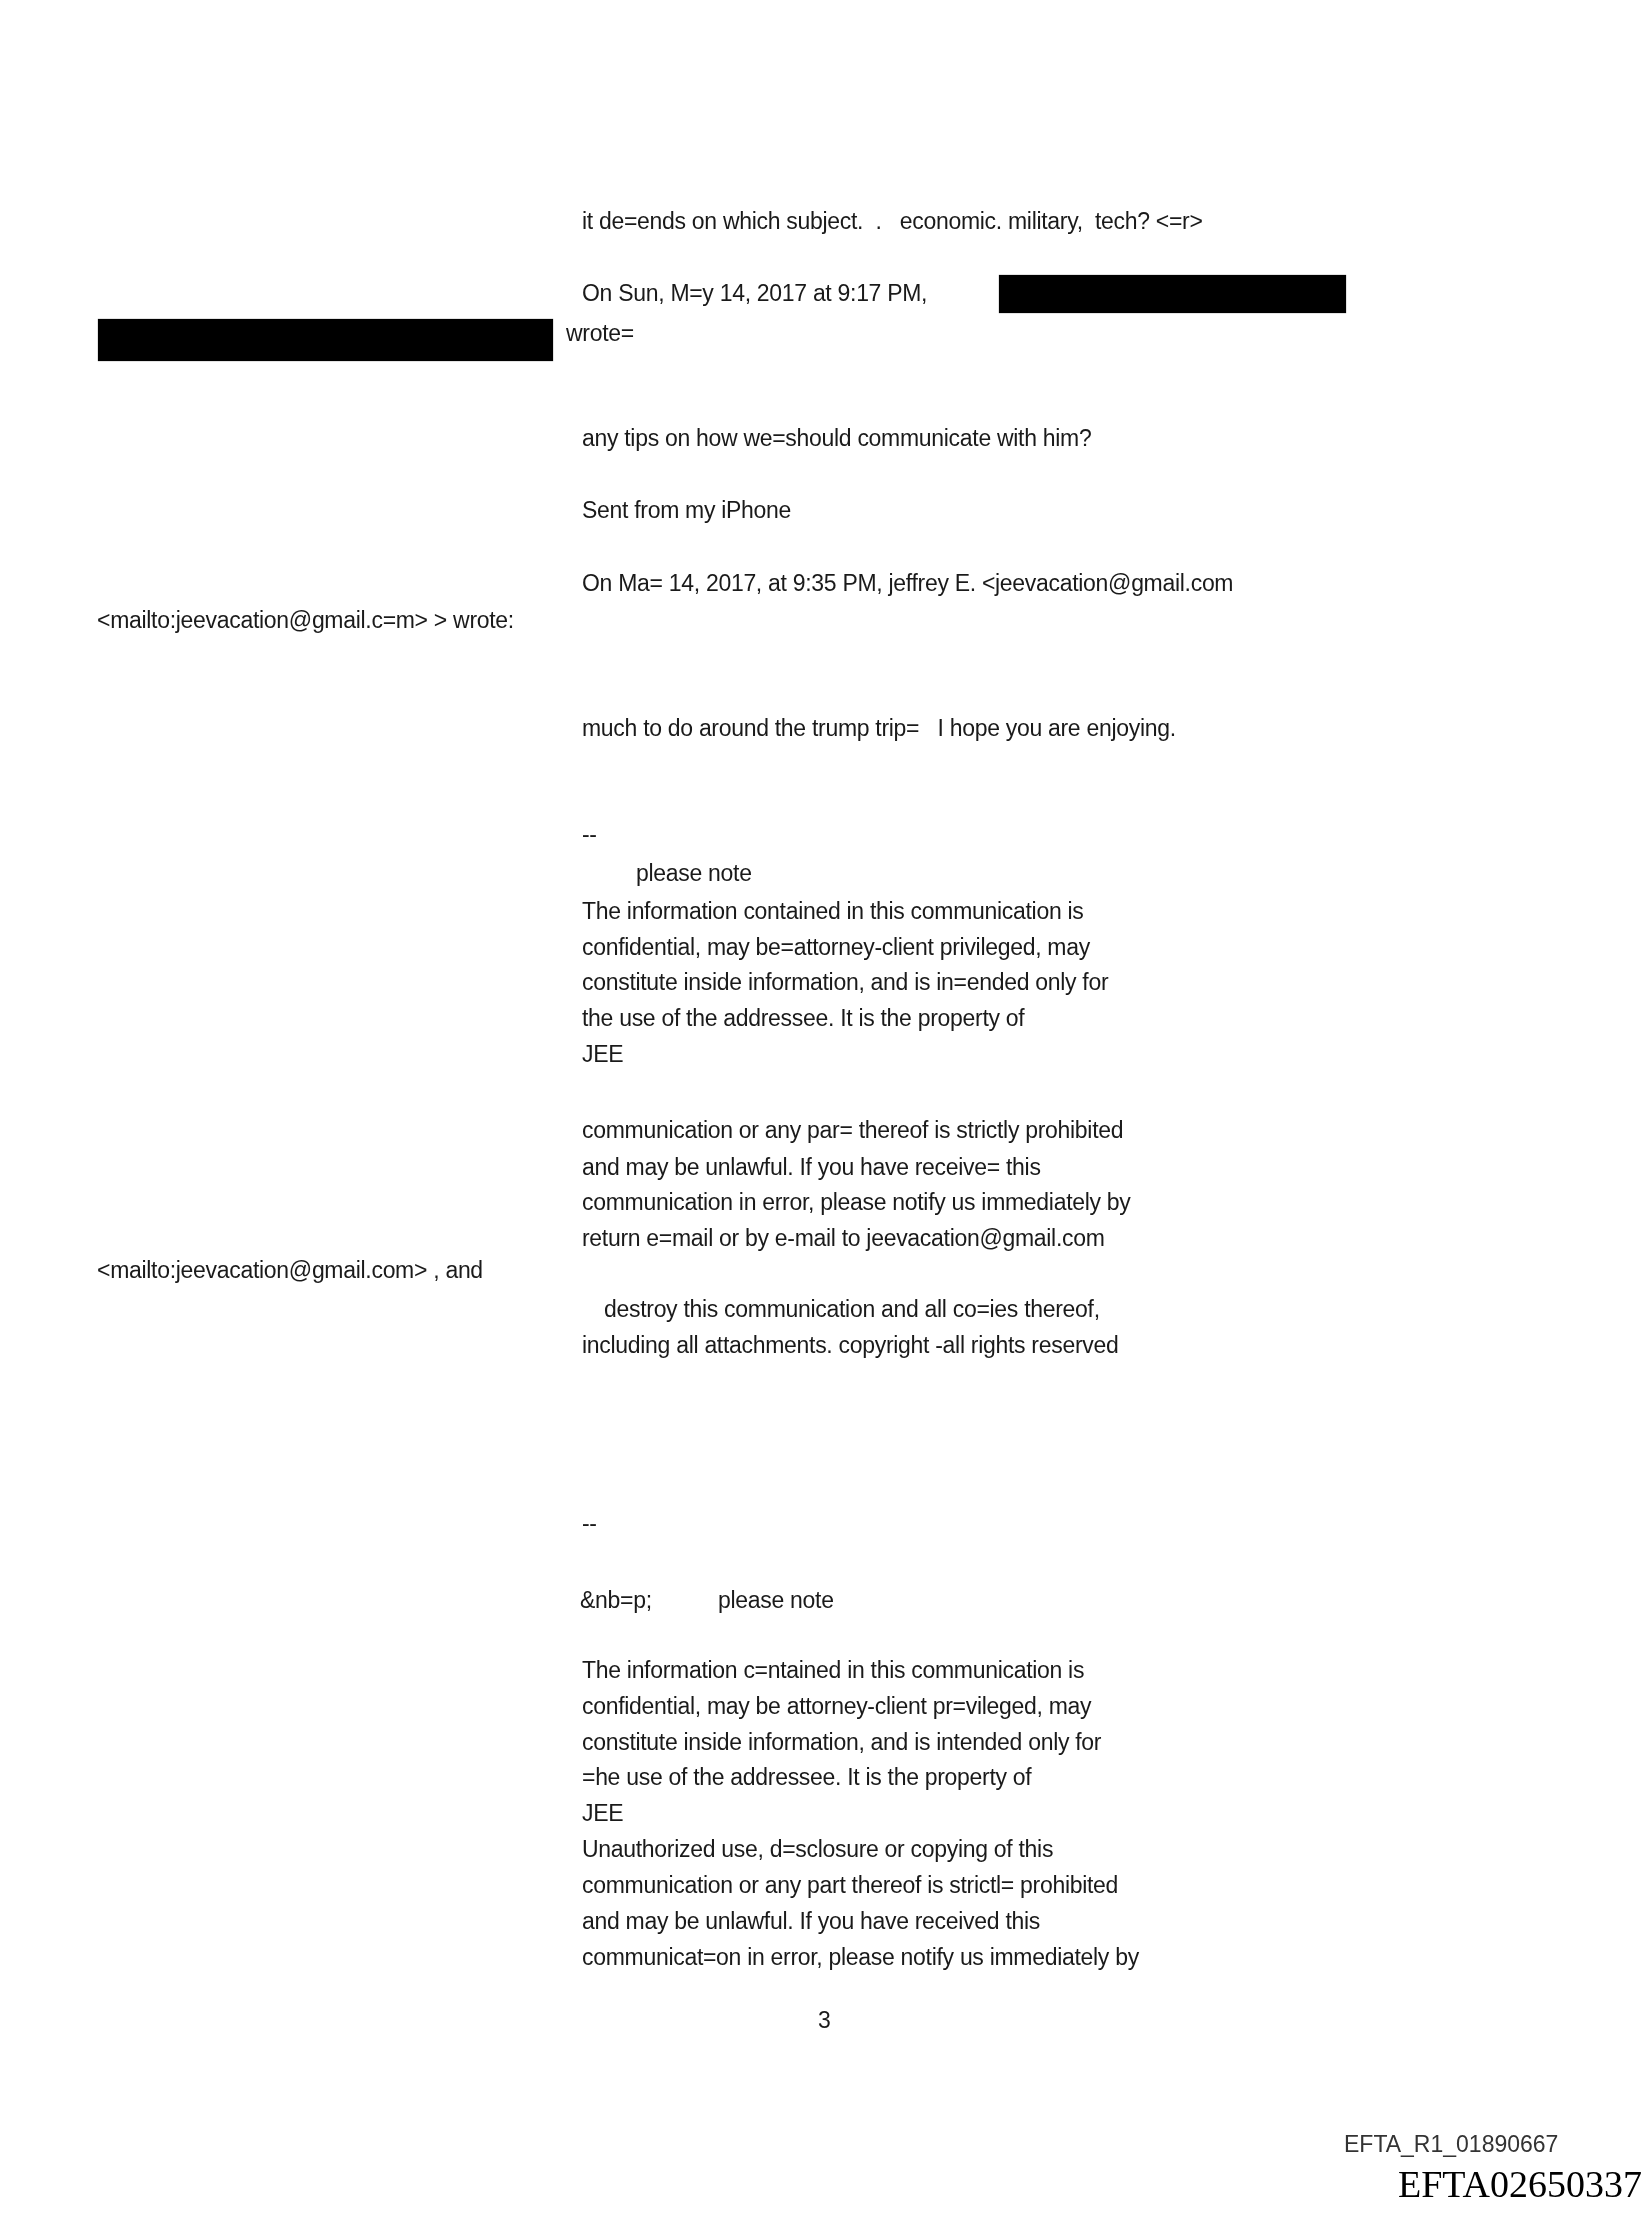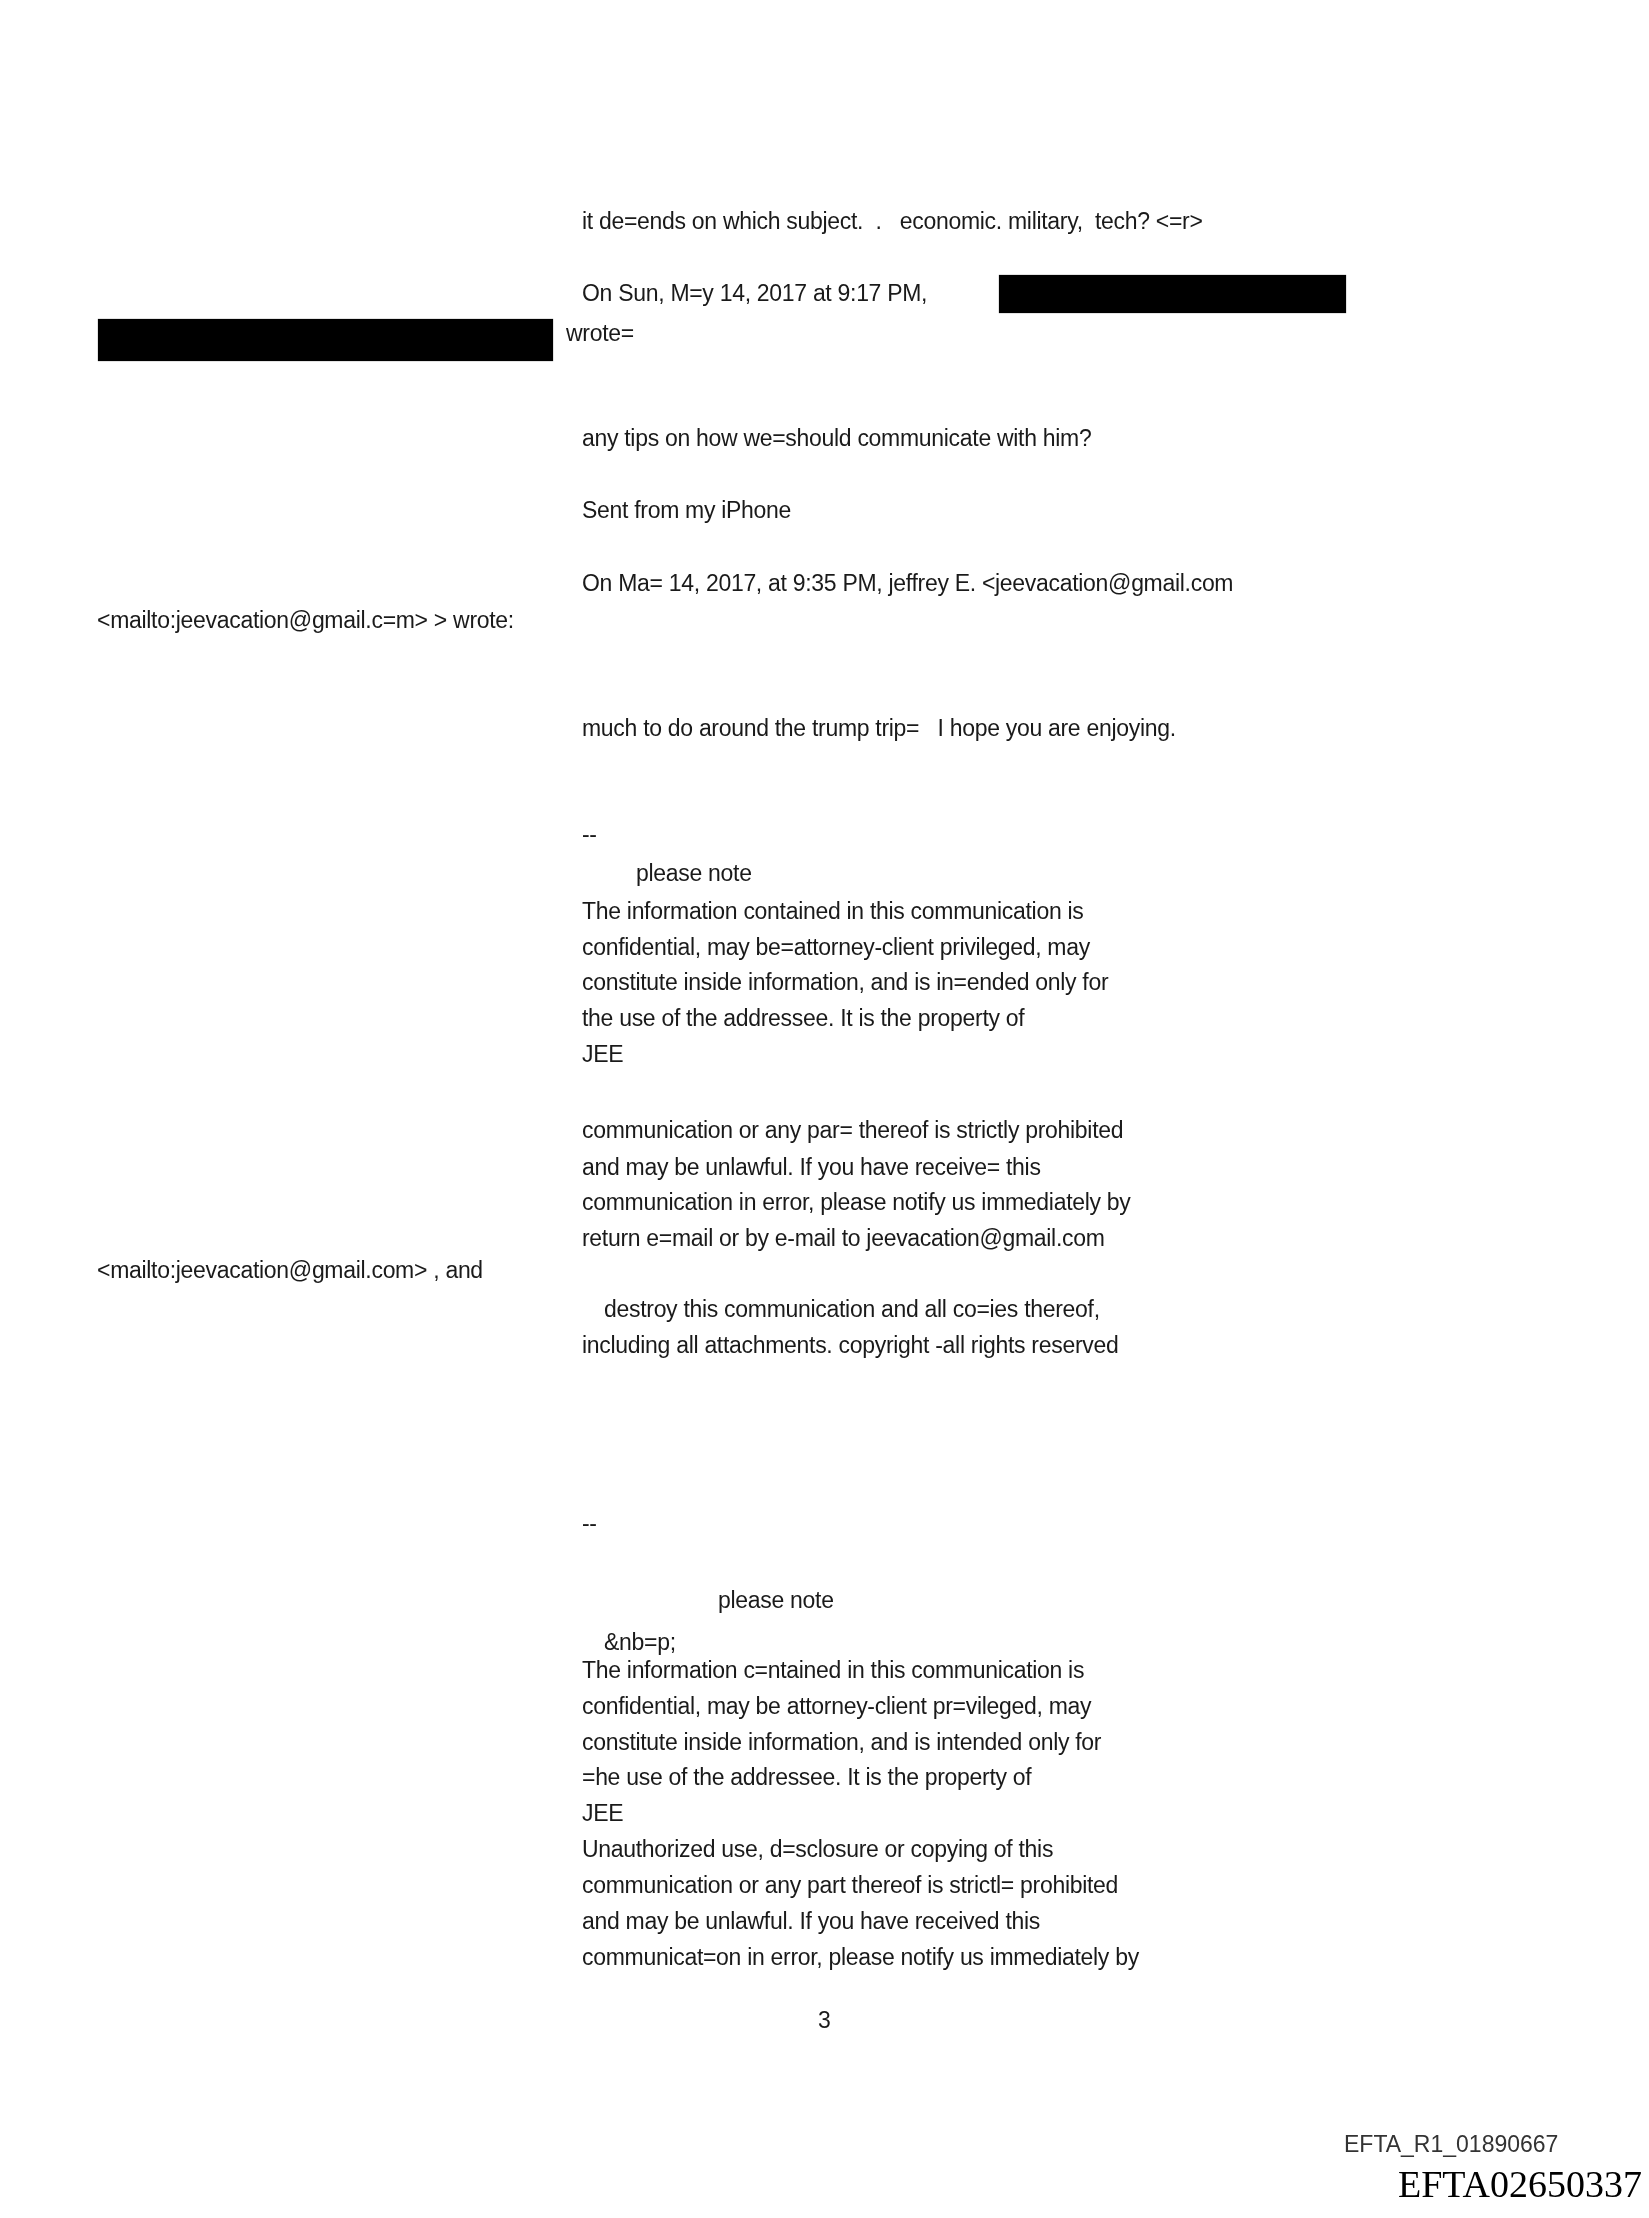--- a/index.html
+++ b/index.html
@@ -47,21 +47,21 @@
   <div class="ln" style="left:582px; top:1040px;">JEE</div>
   <div class="ln" style="left:582px; top:1116px;">communication or any par= thereof is strictly prohibited</div>
   <div class="ln" style="left:582px; top:1153px;">and may be unlawful. If you have receive= this</div>
   <div class="ln" style="left:582px; top:1188px;">communication in error, please notify us immediately by</div>
   <div class="ln" style="left:582px; top:1224px;">return e=mail or by e-mail to jeevacation@gmail.com</div>
   <div class="ln" style="left:97px; top:1256px;">&lt;mailto:jeevacation@gmail.com&gt; , and</div>
   <div class="ln" style="left:604px; top:1295px;">destroy this communication and all co=ies thereof,</div>
   <div class="ln" style="left:582px; top:1331px;">including all attachments. copyright -all rights reserved</div>
 
   <div class="ln" style="left:582px; top:1509px;">--</div>
-  <div class="ln" style="left:604px; top:1586px;margin-top:42px;">&amp;nb=p;</div>
+  <div class="ln" style="left:580px; top:1586px;">&amp;nb=p;</div>
   <div class="ln" style="left:718px; top:1586px;">please note</div>
   <div class="ln" style="left:582px; top:1656px;">The information c=ntained in this communication is</div>
   <div class="ln" style="left:582px; top:1692px;">confidential, may be attorney-client pr=vileged, may</div>
   <div class="ln" style="left:582px; top:1728px;">constitute inside information, and is intended only for</div>
   <div class="ln" style="left:582px; top:1763px;">=he use of the addressee. It is the property of</div>
   <div class="ln" style="left:582px; top:1799px;">JEE</div>
   <div class="ln" style="left:582px; top:1835px;">Unauthorized use, d=sclosure or copying of this</div>
   <div class="ln" style="left:582px; top:1871px;text-align:right;">communication or any part thereof is strictl= prohibited</div>
   <div class="ln" style="left:582px; top:1907px;">and may be unlawful. If you have received this</div>
   <div class="ln" style="left:582px; top:1943px;">communicat=on in error, please notify us immediately by</div>

